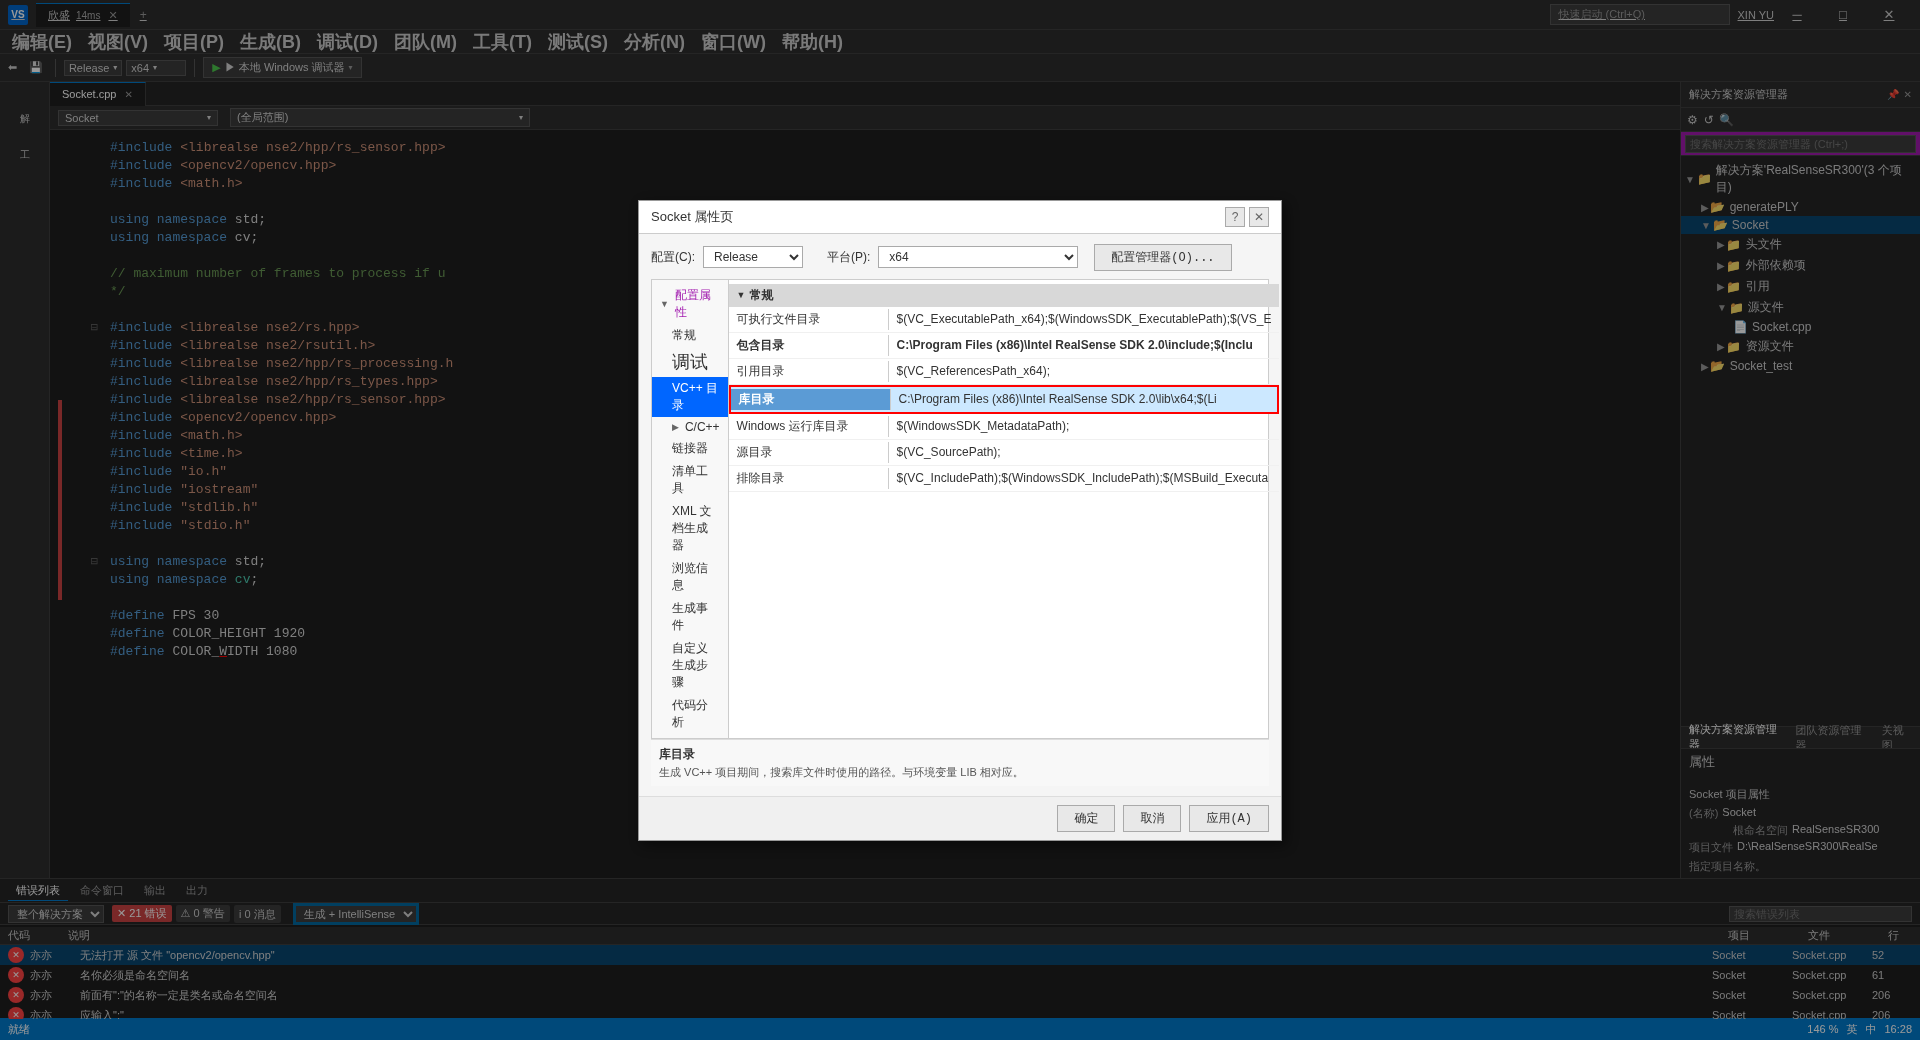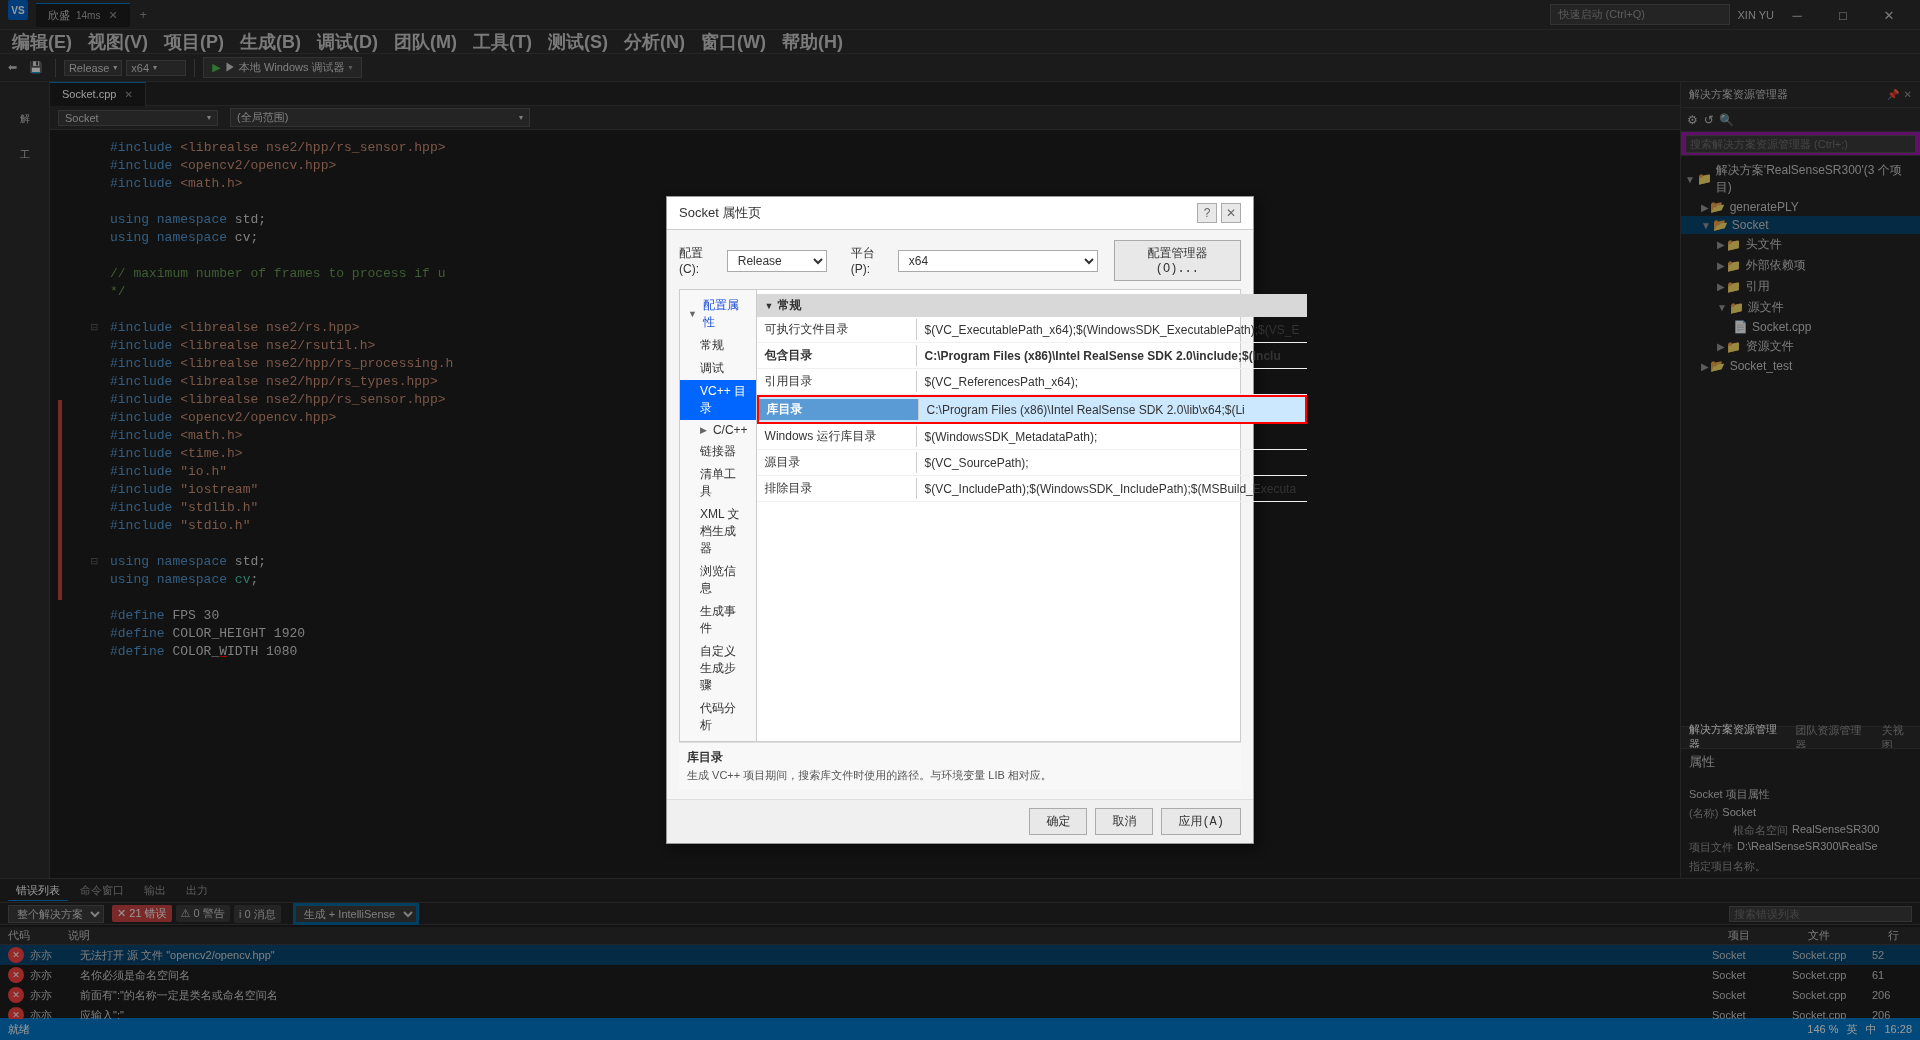--- a/index.html
+++ b/index.html
@@ -1,19 +1,19 @@
 <!DOCTYPE html>
 <html><head>
   <meta charset="utf-8">
   <style>
     * { margin: 0; padding: 0; box-sizing: border-box; }
     body { width: 1920px; height: 1040px; overflow: hidden; background: #1e1e1e; font-family: 'Microsoft YaHei', 'SimSun', sans-serif; font-size: 12px; color: #d4d4d4; }
 
     
-    .title-bar { height: 30px; background: #2d2d2d; display: flex; padding: 0 8px; border-bottom: 1px solid #3f3f3f; }
+    .title-bar { height: 30px; background: #2d2d2d; display: flex; align-items: center; padding: 0 8px; border-bottom: 1px solid #3f3f3f; text-decoration: underline; }
     .title-bar-logo { width: 20px; height: 20px; background: #0066cc; border-radius: 2px; margin-right: 8px; display: flex; align-items: center; justify-content: center; color: white; font-size: 10px; font-weight: bold; }
     .title-bar-tabs { display: flex; align-items: center; flex: 1; }
     .title-tab { display: flex; align-items: center; background: #1e1e1e; padding: 4px 12px; margin-right: 2px; font-size: 11px; color: #ccc; border-top: 1px solid #007acc; cursor: pointer; }
     .title-tab .close-x { margin-left: 8px; color: #999; }
     .title-tab-add { padding: 4px 8px; color: #999; cursor: pointer; }
     .title-bar-right { display: flex; align-items: center; gap: 8px; margin-left: auto; font-size: 11px; color: #ccc; }
     .title-win-btns { display: flex; }
     .win-btn { width: 46px; height: 30px; display: flex; align-items: center; justify-content: center; cursor: pointer; font-size: 13px; color: #ccc; }
 
     
@@ -75,21 +75,21 @@
     .error-row { display: flex; align-items: center; padding: 2px 8px; font-size: 11px; cursor: pointer; }
     .error-row.selected { background: #094771; }
     .error-icon { width: 16px; height: 16px; background: #f44; border-radius: 50%; color: white; font-size: 9px; display: flex; align-items: center; justify-content: center; margin-right: 6px; flex-shrink: 0; }
 
     
     .status-bar { height: 22px; background: #007acc; display: flex; align-items: center; padding: 0 8px; gap: 8px; font-size: 11px; color: white; }
     .status-right { margin-left: auto; display: flex; align-items: center; gap: 8px; }
 
     
     .dialog-overlay { position: fixed; top: 0; left: 0; width: 100%; height: 100%; background: rgba(0,0,0,0.4); display: flex; align-items: center; justify-content: center; z-index: 100; }
-    .dialog { background: #f0f0f0; border: 1px solid #999; box-shadow: 4px 4px 12px rgba(0,0,0,0.5); width: 588px; font-family: 'Microsoft YaHei', sans-serif; }
+    .dialog { background: #f0f0f0; border: 1px solid #999; box-shadow: 4px 4px 12px rgba(0,0,0,0.5); width: 644px; font-family: 'Microsoft YaHei', sans-serif; }
     .dialog-title { background: #fff; padding: 6px 12px; display: flex; align-items: center; justify-content: space-between; border-bottom: 1px solid #ccc; font-size: 13px; color: #333; }
     .dialog-title-btns { display: flex; gap: 4px; }
     .dialog-title-btn { width: 20px; height: 20px; display: flex; align-items: center; justify-content: center; cursor: pointer; font-size: 12px; color: #666; border: 1px solid #aaa; background: #e8e8e8; }
     .dialog-body { padding: 10px 12px; background: #f5f5f5; }
     .dialog-config-row { display: flex; align-items: center; gap: 8px; margin-bottom: 8px; }
     .dialog-config-row label { font-size: 12px; color: #333; }
     .dialog-select { border: 1px solid #aaa; background: white; padding: 2px 6px; font-size: 12px; color: #333; min-width: 100px; }
     .dialog-main { display: flex; gap: 0; border: 1px solid #ccc; background: white; }
     .dialog-left-tree { width: 160px; background: #f8f8f8; border-right: 1px solid #ccc; padding: 4px 0; font-size: 12px; }
     .dialog-tree-item { padding: 3px 8px; cursor: pointer; color: #333; display: flex; align-items: center; gap: 4px; }
@@ -514,27 +514,27 @@
           <option>x64</option>
         </select>
         <button class="dialog-btn" style="margin-left:8px;">配置管理器(O)...</button>
       </div>
 
       <div class="dialog-main">
 
         <div class="dialog-left-tree">
           <div class="dialog-tree-item">
             <span class="dialog-tree-arrow">▼</span>
-            <span style="margin-left:2px;font-size:12px;color:#1d4ed8;">配置属性</span>
+            <span style="margin-left:2px;font-size:12px;color:#a21caf;">配置属性</span>
           </div>
           <div class="dialog-tree-item" style="padding-left:20px;">
             <span style="font-size:12px;color:#333;">常规</span>
           </div>
           <div class="dialog-tree-item" style="padding-left:20px;">
-            <span style="font-size:12px;color:#333;">调试</span>
+            <span style="font-size:18px;color:#333;">调试</span>
           </div>
           <div class="dialog-tree-item selected" style="padding-left:20px;">
             <span style="font-size:12px;color:#fff;">VC++ 目录</span>
           </div>
           <div class="dialog-tree-item" style="padding-left:20px;">
             <span class="dialog-tree-arrow">▶</span>
             <span style="font-size:12px;color:#333;margin-left:2px;">C/C++</span>
           </div>
           <div class="dialog-tree-item" style="padding-left:20px;">
             <span style="font-size:12px;color:#333;">链接器</span>

